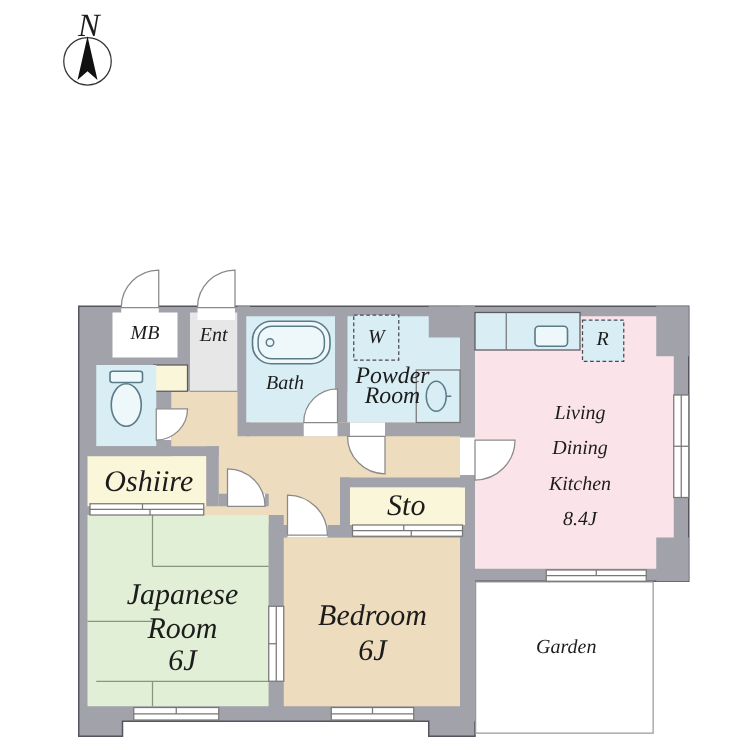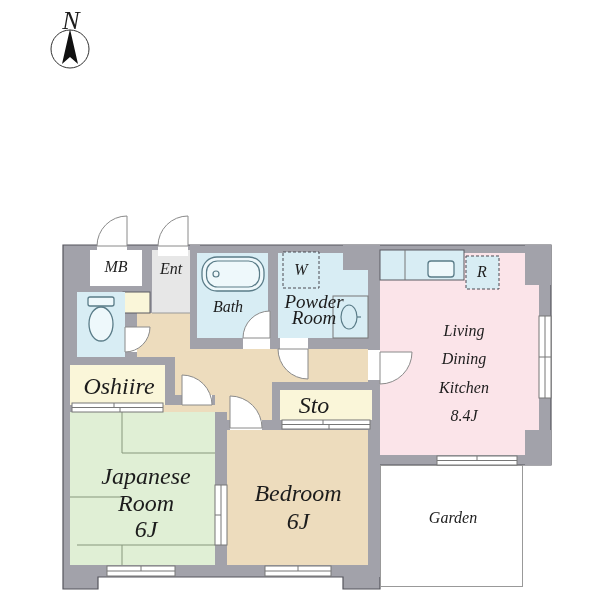--- a/index.html
+++ b/index.html
@@ -167,21 +167,21 @@
 <div class="lbl sz-big" style="left:228px;top:307px;text-align:right;">Bath</div>
 <div class="lbl sz-big" style="left:301px;top:270px;">W</div>
 <div class="lbl sz-sml" style="left:314px;top:301px;">Powder</div>
 <div class="lbl sz-sml" style="left:314px;top:317px;">Room</div>
 <div class="lbl sz-big" style="left:482px;top:272px;">R</div>
 <div class="lbl sz-big" style="left:464px;top:331px;font-family:Liberation Serif, serif;">Living</div>
 <div class="lbl sz-big" style="left:464px;top:359px;">Dining</div>
 <div class="lbl sz-big" style="left:464px;top:388px;">Kitchen</div>
 <div class="lbl sz-big" style="left:464px;top:416px;">8.4J</div>
 <div class="lbl sz-mid" style="left:119px;top:386px;">Oshiire</div>
-<div class="lbl sz-mid" style="left:314px;top:405px;">Sto</div>
+<div class="lbl sz-mid" style="left:325px;top:405px;">Sto</div>
 <div class="lbl sz-mid" style="left:146px;top:476px;">Japanese</div>
 <div class="lbl sz-mid" style="left:146px;top:503px;">Room</div>
 <div class="lbl sz-mid" style="left:146px;top:529px;">6J</div>
 <div class="lbl sz-mid" style="left:298px;top:493px;text-align:center;">Bedroom</div>
 <div class="lbl sz-mid" style="left:298px;top:521px;">6J</div>
 <div class="lbl sz-big" style="left:453px;top:518px;">Garden</div>
 
 </div>
 
 </body></html>

